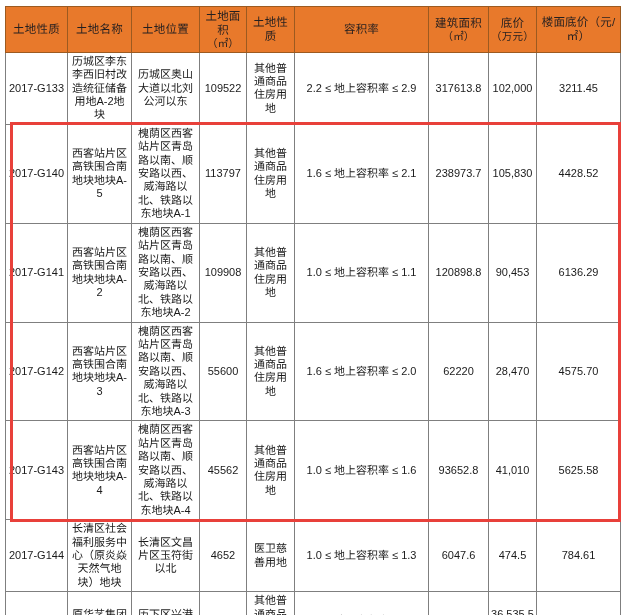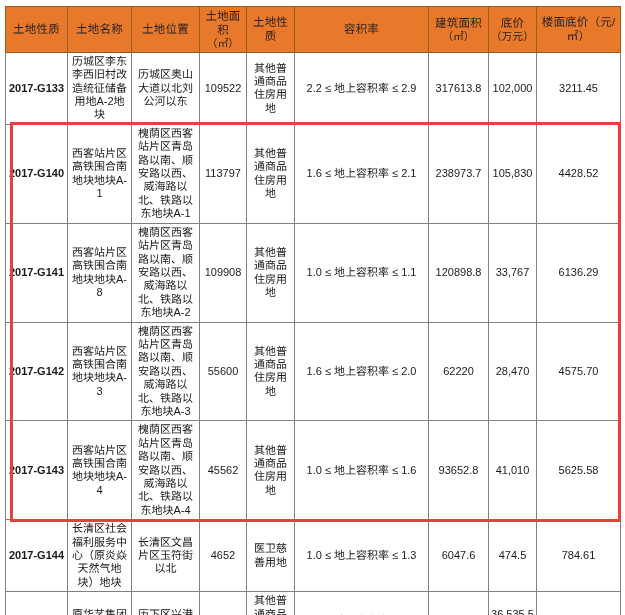--- a/index.html
+++ b/index.html
@@ -58,21 +58,21 @@
     display: block;
     font-size: 10.5px;
   }
 
   
   table.land-table tbody td {
     font-size: 11px;
     color: #1a1a1a;
     background: #ffffff;
   }
-  td.c-id       { font-size: 10.5px; white-space: nowrap; font-weight: bold; }
+  td.c-id       { font-size: 10.5px; white-space: nowrap; }
   td.c-name     { font-size: 10.5px; text-align: center; }
   td.c-loc      { font-size: 10.5px; text-align: center; margin-left: 28px; }
   td.c-area     { font-size: 11px; }
   td.c-type     { font-size: 10.5px; }
   td.c-far      { font-size: 10.5px; white-space: nowrap; margin-left: 30px; }
   td.c-built    { font-size: 11px; }
   td.c-price    { font-size: 9.5px; color: #3b3b3b; }
   td.c-floor    { font-size: 11.5px; margin-top: 11px; }
 
   
@@ -132,38 +132,38 @@
           <td class="c-loc">历城区奥山大道以北刘公河以东</td>
           <td class="c-area">109522</td>
           <td class="c-type">其他普通商品住房用地</td>
           <td class="c-far">2.2 ≤ 地上容积率 ≤ 2.9</td>
           <td class="c-built">317613.8</td>
           <td class="c-price">102,000</td>
           <td class="c-floor">3211.45</td>
         </tr>
         <tr>
           <td class="c-id">2017-G140</td>
-          <td class="c-name">西客站片区高铁围合南地块地块A-1</td>
+          <td class="c-name">西客站片区高铁围合南地块地块A-5</td>
           <td class="c-loc">槐荫区西客站片区青岛路以南、顺安路以西、威海路以北、铁路以东地块A-1</td>
           <td class="c-area">113797</td>
           <td class="c-type">其他普通商品住房用地</td>
           <td class="c-far">1.6 ≤ 地上容积率 ≤ 2.1</td>
           <td class="c-built">238973.7</td>
           <td class="c-price">105,830</td>
           <td class="c-floor">4428.52</td>
         </tr>
         <tr>
           <td class="c-id">2017-G141</td>
-          <td class="c-name">西客站片区高铁围合南地块地块A-8</td>
+          <td class="c-name">西客站片区高铁围合南地块地块A-2</td>
           <td class="c-loc">槐荫区西客站片区青岛路以南、顺安路以西、威海路以北、铁路以东地块A-2</td>
           <td class="c-area">109908</td>
           <td class="c-type">其他普通商品住房用地</td>
           <td class="c-far">1.0 ≤ 地上容积率 ≤ 1.1</td>
           <td class="c-built">120898.8</td>
-          <td class="c-price">33,767</td>
+          <td class="c-price">90,453</td>
           <td class="c-floor">6136.29</td>
         </tr>
         <tr>
           <td class="c-id">2017-G142</td>
           <td class="c-name">西客站片区高铁围合南地块地块A-3</td>
           <td class="c-loc">槐荫区西客站片区青岛路以南、顺安路以西、威海路以北、铁路以东地块A-3</td>
           <td class="c-area">55600</td>
           <td class="c-type">其他普通商品住房用地</td>
           <td class="c-far">1.6 ≤ 地上容积率 ≤ 2.0</td>
           <td class="c-built">62220</td>

